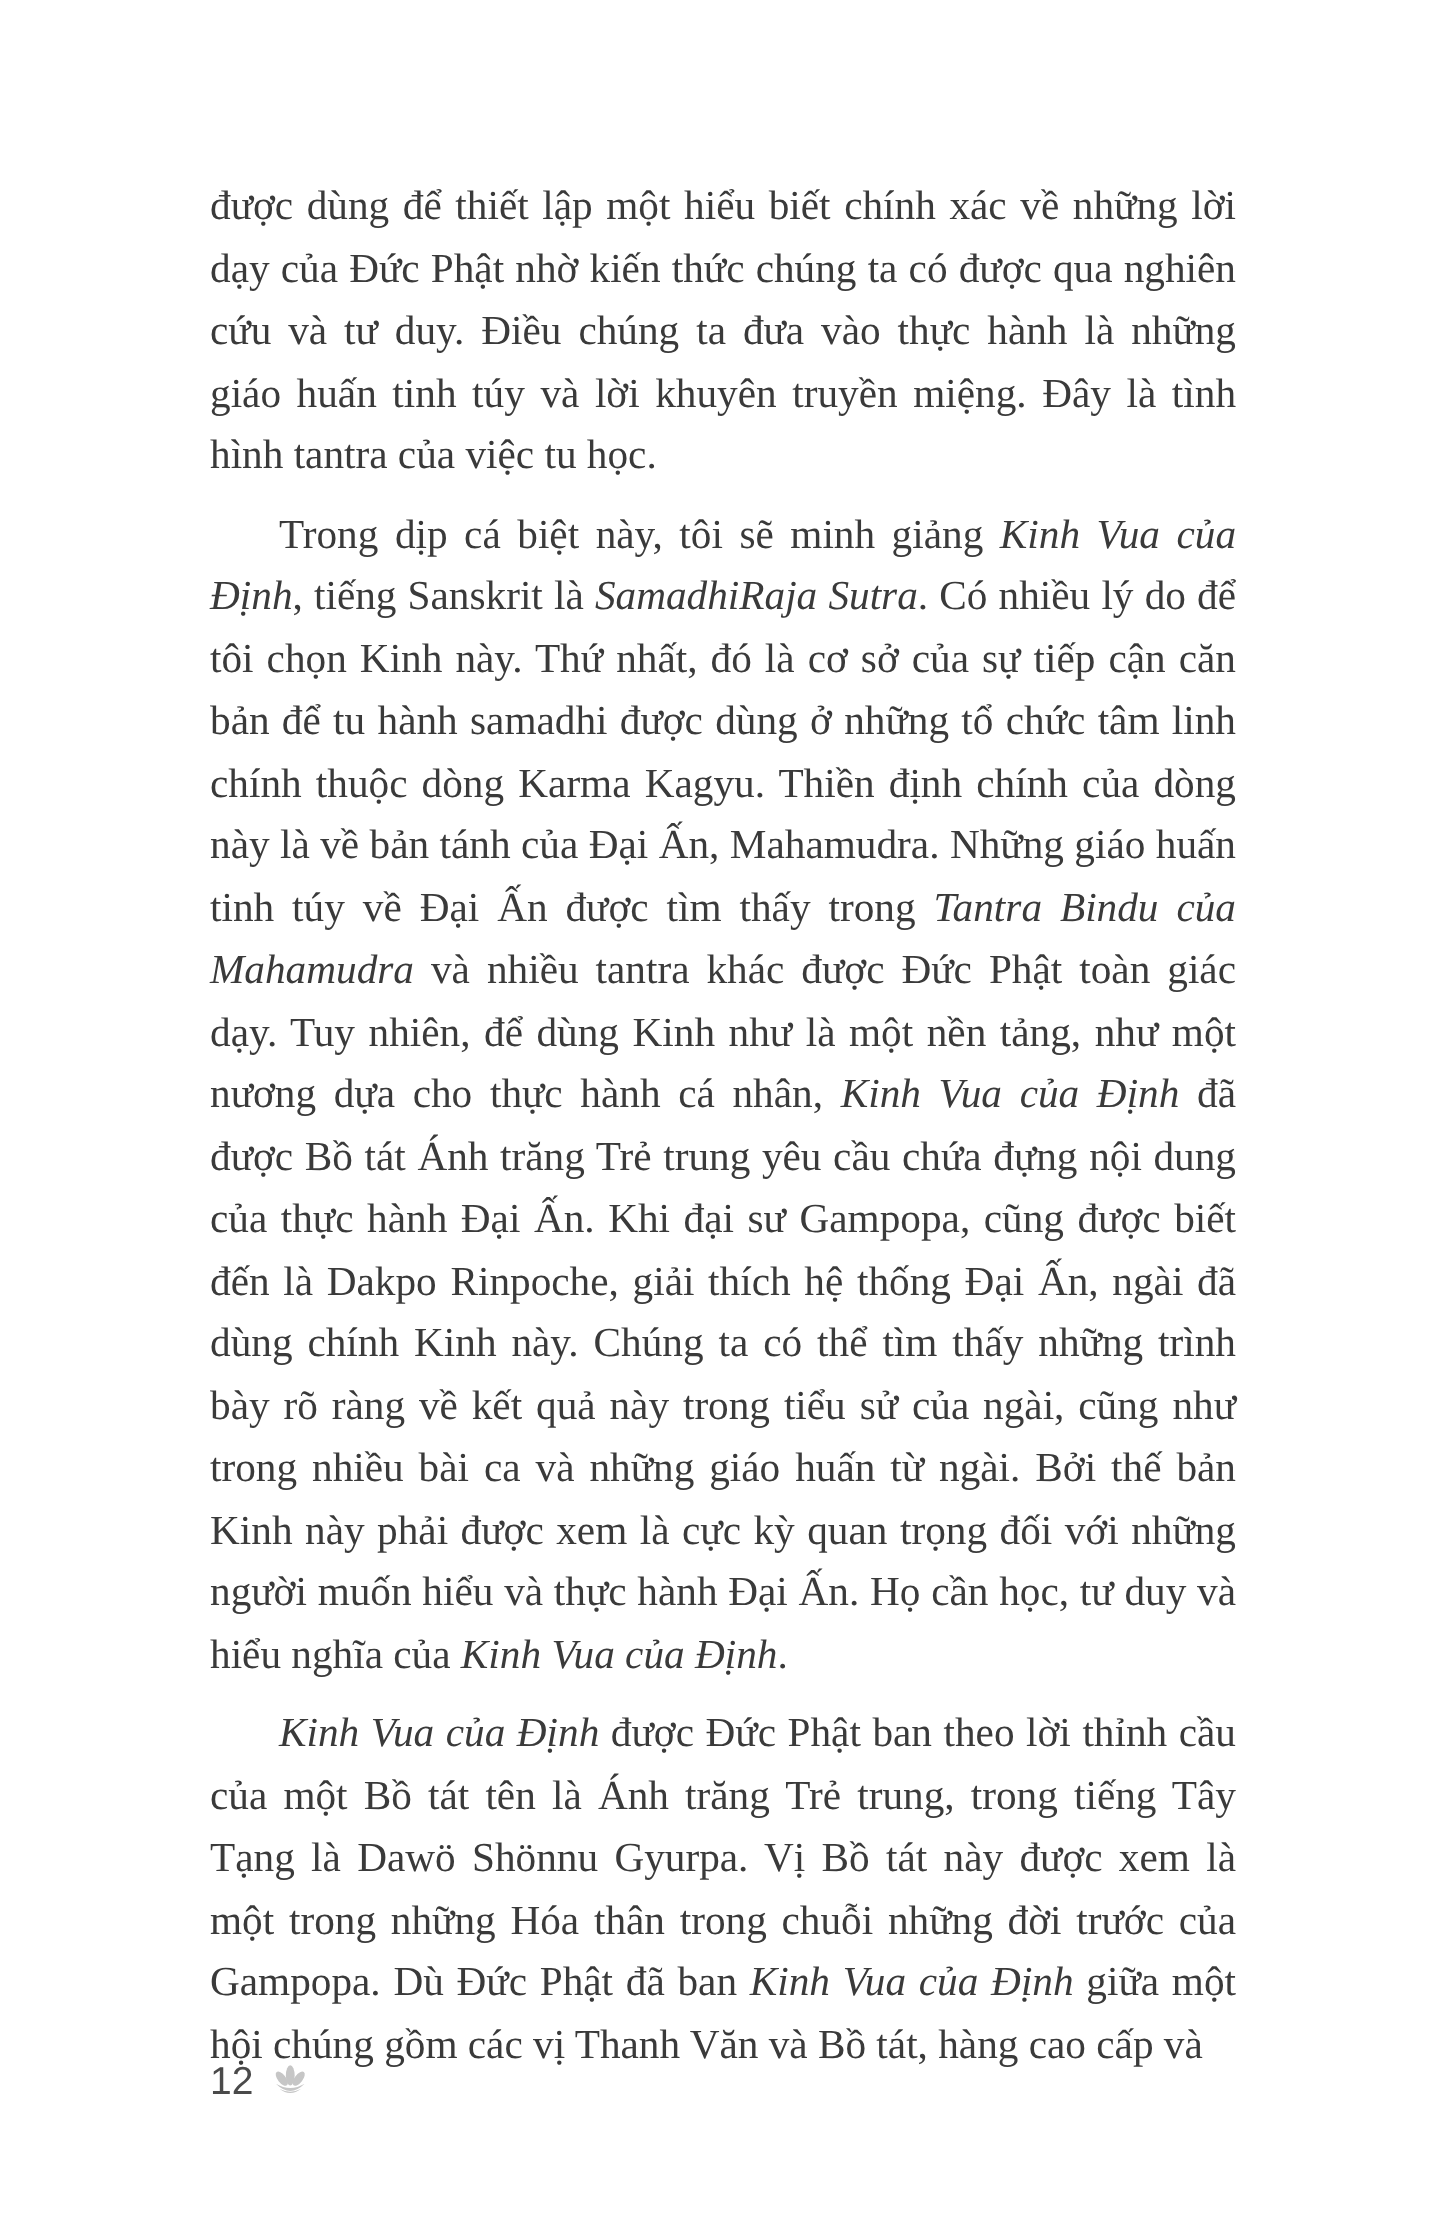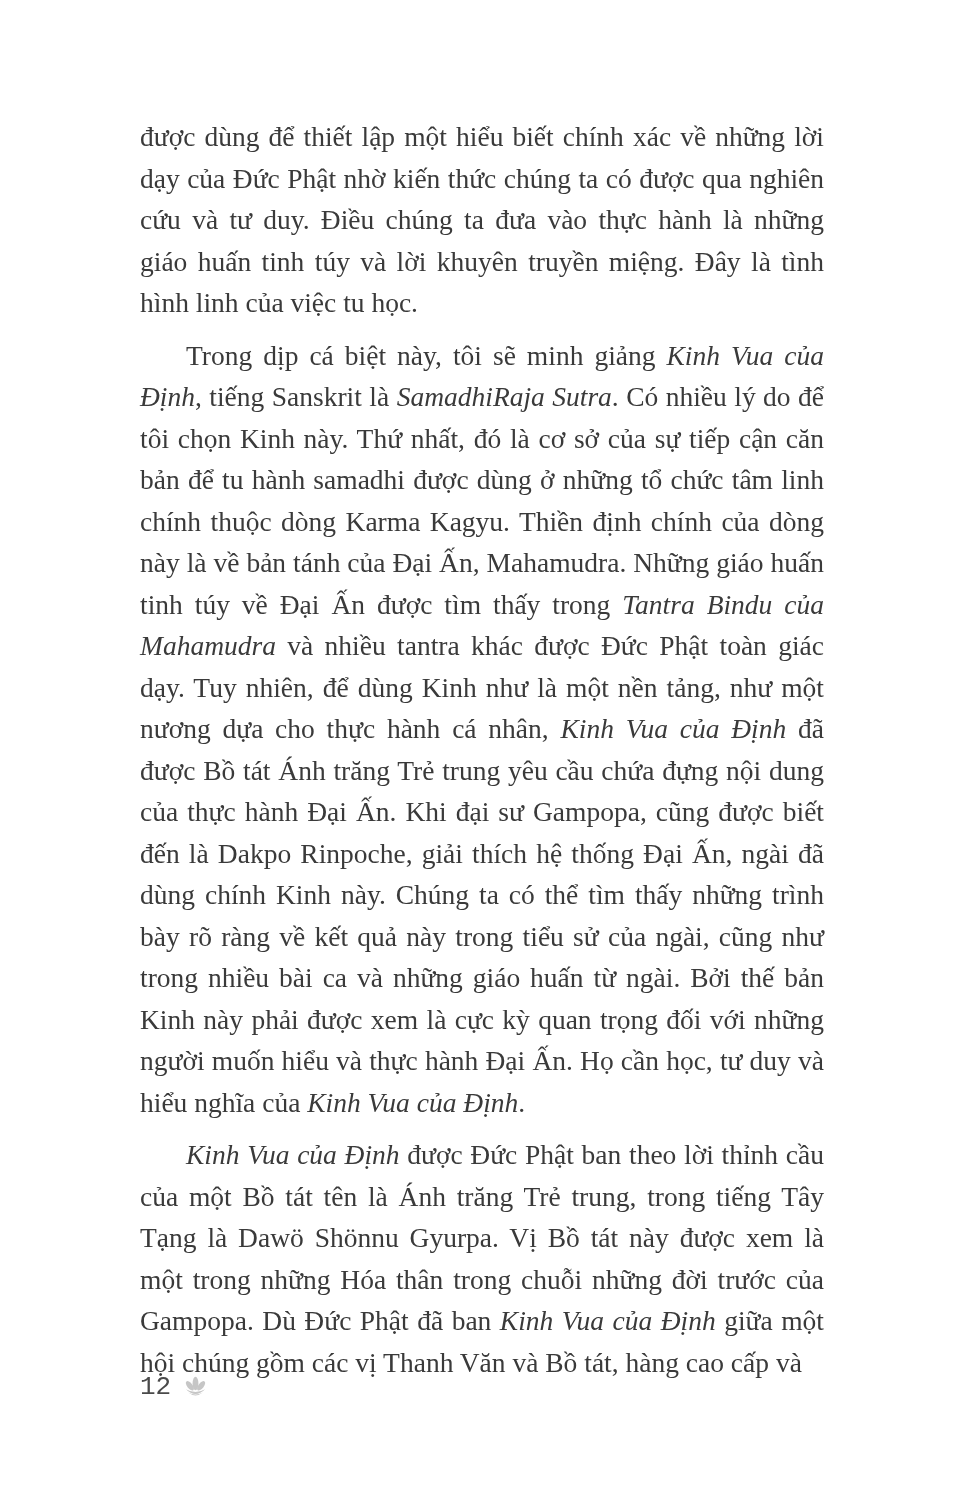--- a/index.html
+++ b/index.html
@@ -36,42 +36,42 @@
   }
   .footer {
     position: absolute;
     left: 140px;
     top: 1372px;
     display: flex;
     align-items: center;
     gap: 11px;
   }
   .page-num {
-    font-family: Liberation Mono, monospace;
+    font-family: Liberation Sans, sans-serif;
     font-size: 26px;
     color: #4a4a4a;
   }
   .lotus-wrap {
     display: inline-flex;
     align-items: center;
   }
   .running-title {
     font-family: "Liberation Sans", sans-serif;
     font-size: 25px;
     color: #9a9a9a;
     letter-spacing: 0.4px;
   }
 </style>
 </head>
 <body>
 
 <div class="page">
 
   <div class="content">
-      <p class="para"><span>được dùng để thiết lập một hiểu biết chính xác về những lời dạy của Đức Phật nhờ kiến thức chúng ta có được qua nghiên cứu và tư duy. Điều chúng ta đưa vào thực hành là những giáo huấn tinh túy và lời khuyên truyền miệng. Đây là tình hình linh của việc tu học.</span></p>
+      <p class="para"><span>được dùng để thiết lập một hiểu biết chính xác về những lời dạy của Đức Phật nhờ kiến thức chúng ta có được qua nghiên cứu và tư duy. Điều chúng ta đưa vào thực hành là những giáo huấn tinh túy và lời khuyên truyền miệng. Đây là tình hình tantra của việc tu học.</span></p>
       <p class="para indent"><span>Trong dịp cá biệt này, tôi sẽ minh giảng </span><em>Kinh Vua của Định</em><span>, tiếng Sanskrit là </span><em>SamadhiRaja Sutra</em><span>. Có nhiều lý do để tôi chọn Kinh này. Thứ nhất, đó là cơ sở của sự tiếp cận căn bản để tu hành samadhi được dùng ở những tổ chức tâm linh chính thuộc dòng Karma Kagyu. Thiền định chính của dòng này là về bản tánh của Đại Ấn, Mahamudra. Những giáo huấn tinh túy về Đại Ấn được tìm thấy trong </span><em>Tantra Bindu của Mahamudra</em><span> và nhiều tantra khác được Đức Phật toàn giác dạy. Tuy nhiên, để dùng Kinh như là một nền tảng, như một nương dựa cho thực hành cá nhân, </span><em>Kinh Vua của Định</em><span> đã được Bồ tát Ánh trăng Trẻ trung yêu cầu chứa đựng nội dung của thực hành Đại Ấn. Khi đại sư Gampopa, cũng được biết đến là Dakpo Rinpoche, giải thích hệ thống Đại Ấn, ngài đã dùng chính Kinh này. Chúng ta có thể tìm thấy những trình bày rõ ràng về kết quả này trong tiểu sử của ngài, cũng như trong nhiều bài ca và những giáo huấn từ ngài. Bởi thế bản Kinh này phải được xem là cực kỳ quan trọng đối với những người muốn hiểu và thực hành Đại Ấn. Họ cần học, tư duy và hiểu nghĩa của </span><em>Kinh Vua của Định</em><span>.</span></p>
       <p class="para indent"><em>Kinh Vua của Định</em><span> được Đức Phật ban theo lời thỉnh cầu của một Bồ tát tên là Ánh trăng Trẻ trung, trong tiếng Tây Tạng là Dawö Shönnu Gyurpa. Vị Bồ tát này được xem là một trong những Hóa thân trong chuỗi những đời trước của Gampopa. Dù Đức Phật đã ban </span><em>Kinh Vua của Định</em><span> giữa một hội chúng gồm các vị Thanh Văn và Bồ tát, hàng cao cấp và</span></p>
     </div>
 
   <div class="footer">
     <span class="page-num">12</span>
     <span class="lotus-wrap">
       <svg width="27" height="27" viewBox="0 0 24 24" aria-hidden="true">
         <g fill="#c6c6c6">
           <ellipse cx="12" cy="8.5" rx="2.6" ry="6"></ellipse>

